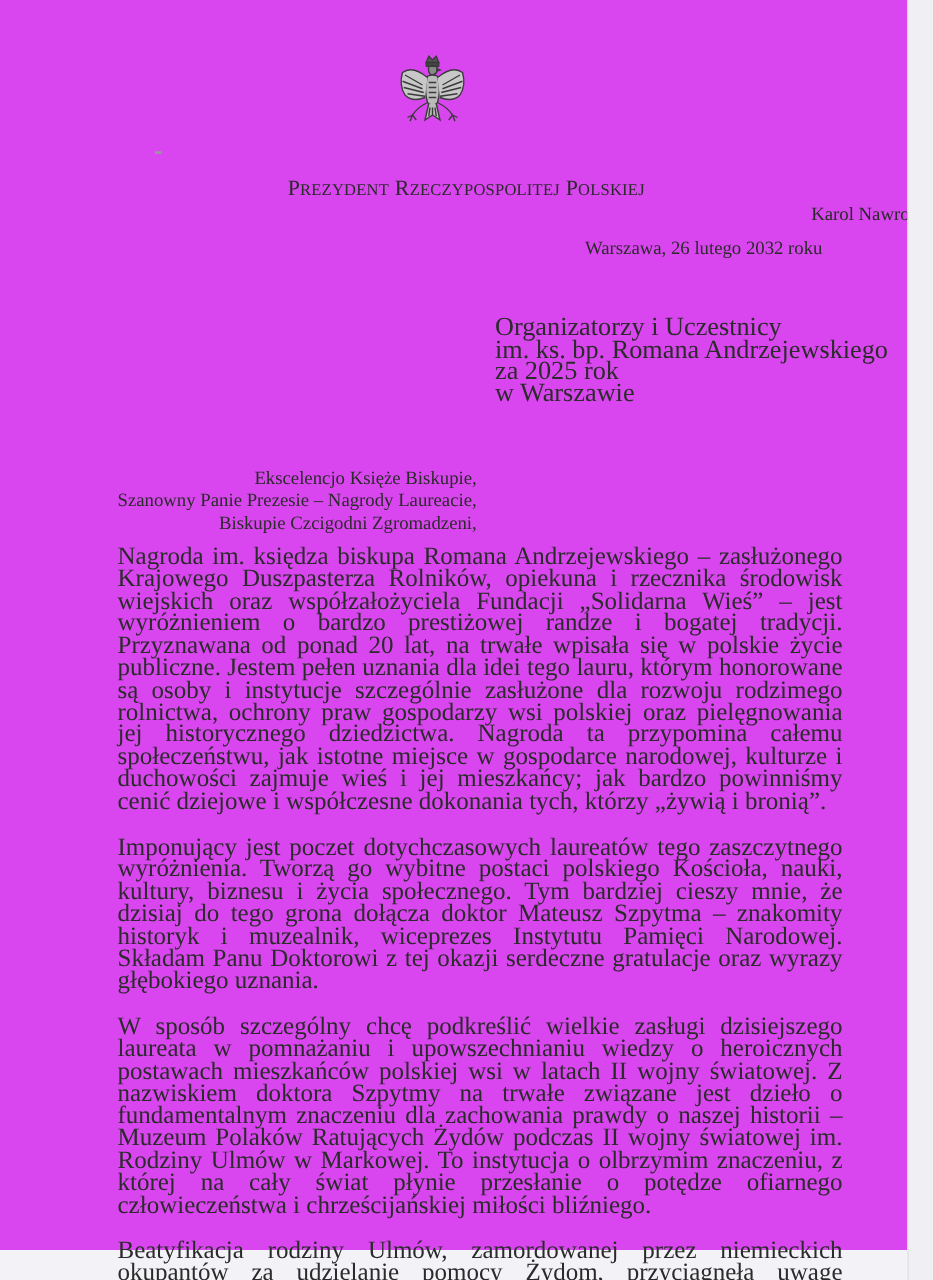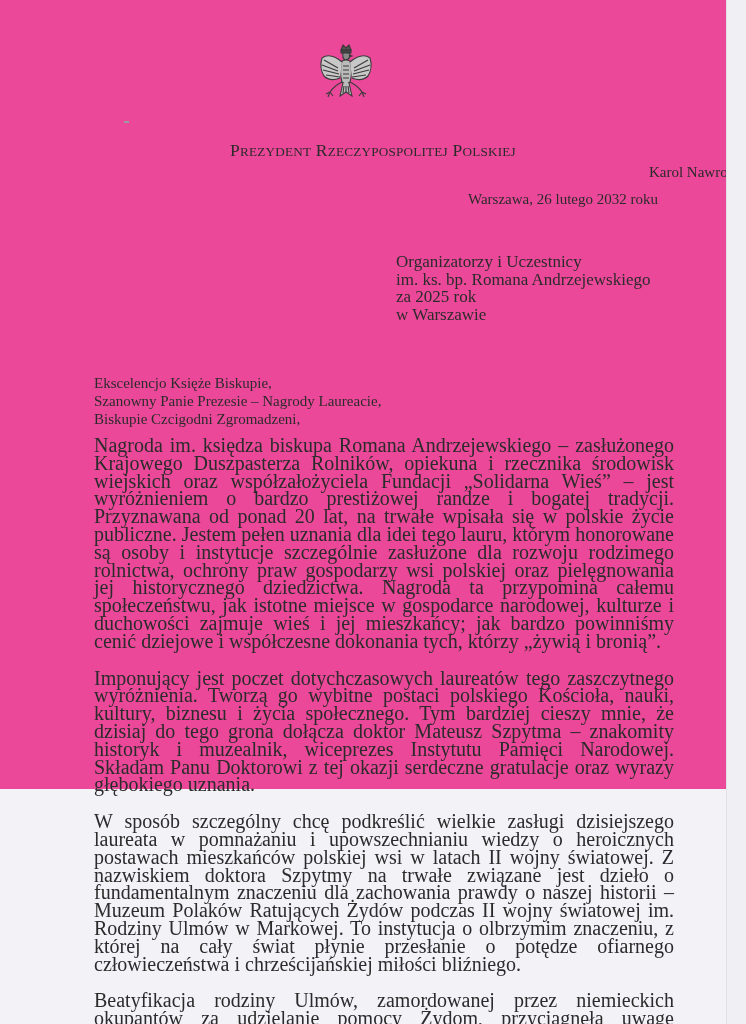--- a/index.html
+++ b/index.html
@@ -4,22 +4,22 @@
   <style>
     html, body { margin: 0; padding: 0; }
     body {
       width: 746px; height: 1024px; overflow: hidden;
       background: #f3f2f7;
       font-family: "Liberation Serif", "DejaVu Serif", serif;
       color: #2b2b2b;
     }
     .page {
       position: absolute; left: 0; top: 0;
-      width: 726px; height: 789px;
-      background: #ec4899;
+      width: 726px; height: 1000px;
+      background: #d946ef;
     }
     .edge {
       position: absolute; left: 726px; top: 0;
       width: 20px; height: 1024px;
       background: #f0eff3;
       border-left: 1px solid #e2e1e6;
     }
     .emblem {
       position: absolute; left: 316px; top: 42px;
       width: 60px; height: 68px;
@@ -37,26 +37,26 @@
     .hdr-name {
       position: absolute; left: 0; width: 746px; top: 164px;
       text-align: right; font-size: 15px; color: #2a2a2a;
     }
     .date {
       position: absolute; left: 468px; top: 191px;
       font-size: 15px; white-space: nowrap;
     }
     .addressee {
       position: absolute; left: 396px; top: 253px;
-      font-size: 17px; line-height: 17.5px;
+      font-size: 21px; line-height: 17.5px;
     }
     .addressee div { white-space: nowrap; }
     .salutation {
       position: absolute; left: 94px; top: 374px;
-      font-size: 15px; line-height: 18px;
+      font-size: 15px; line-height: 18px; text-align: right;
     }
     .salutation div { white-space: nowrap; }
     .body {
       position: absolute; left: 94px; top: 437px;
       width: 580px; font-size: 20px; line-height: 17.8px;
     }
     .body p {
       margin: 0 0 19px 0;
       text-align: justify;
       hyphens: none;

